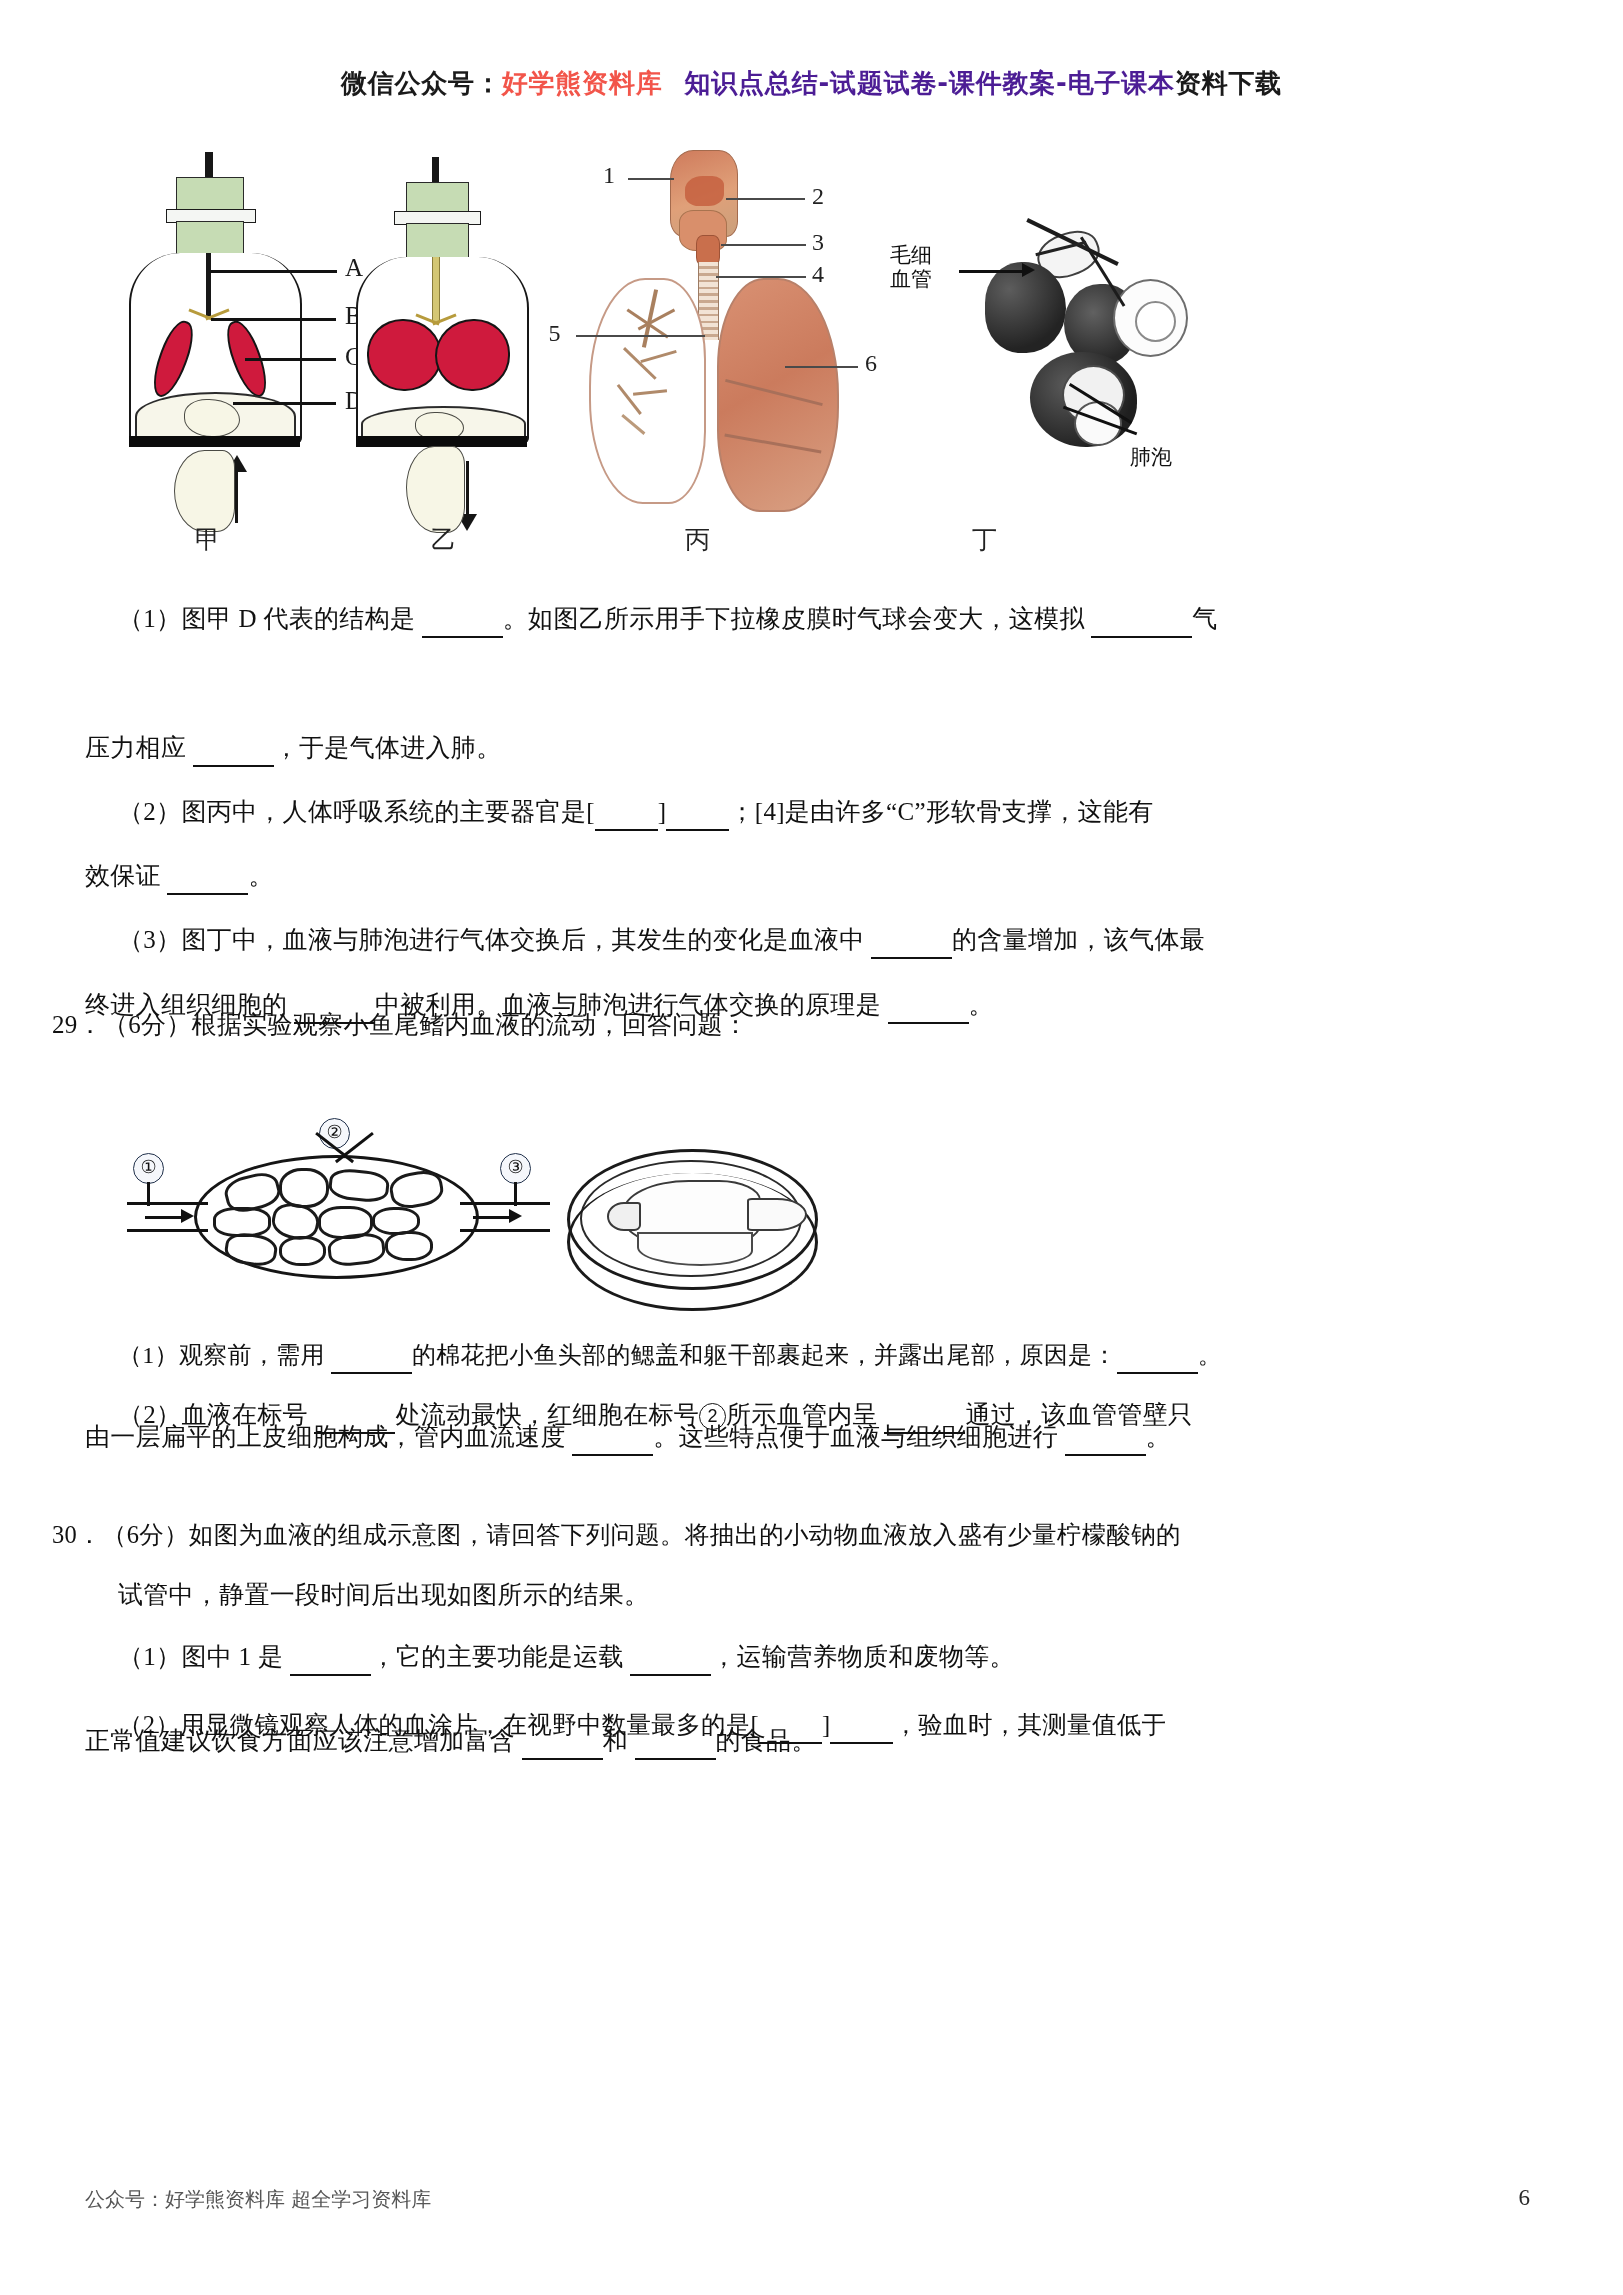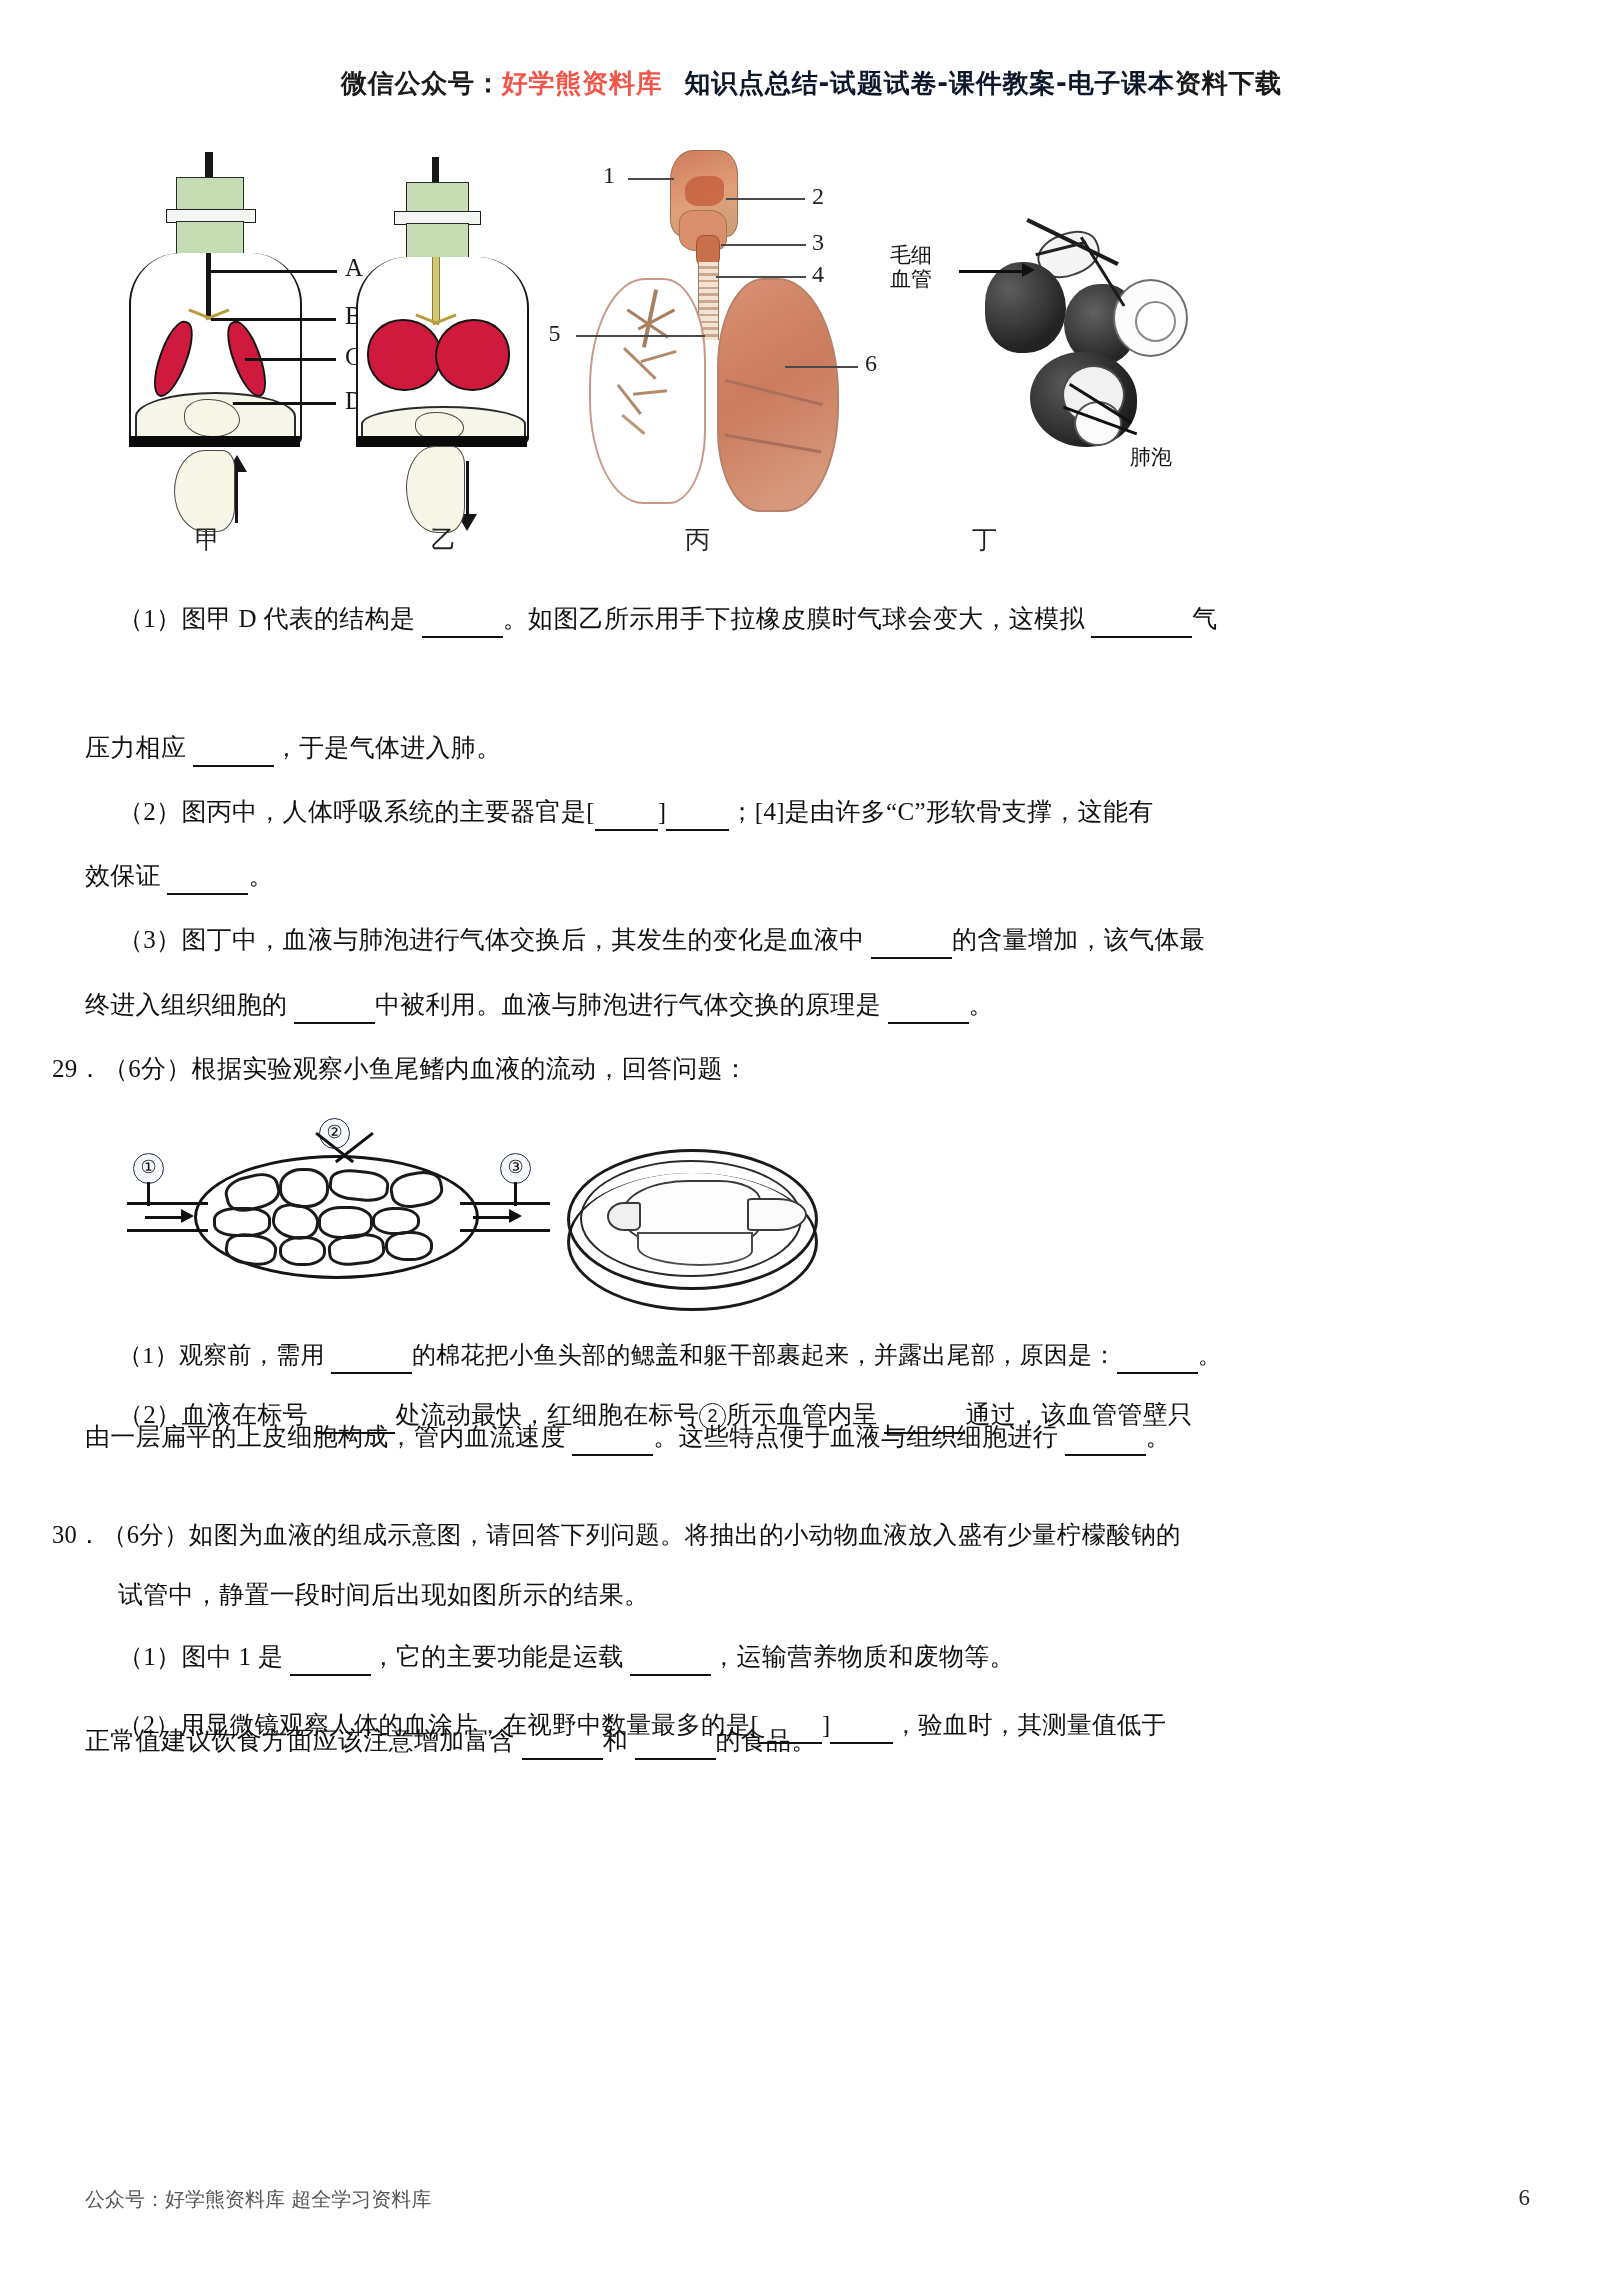--- a/index.html
+++ b/index.html
@@ -45,21 +45,21 @@
     text-align: center;
     white-space: nowrap;
     font-family: "DejaVu Sans", "Liberation Sans", sans-serif;
     font-weight: bold;
     font-size: 26px;
     letter-spacing: 0.8px;
     z-index: 3;
   }
   .banner .blk { color: #1a1a1a; }
   .banner .red { color: #f2554a; }
-  .banner .red2 { color: #0f172a; }
+  .banner .red2 { color: #4c1d95; }
   .banner .gap { display:inline-block; width: 22px; }
 
   
   .figstrip {
     position: absolute;
     left: 110px; top: 152px;
     width: 1124px; height: 414px;
     z-index: 2;
   }
   .fig { position: absolute; }
@@ -353,21 +353,21 @@
 
   <div class="txt" style="left:118px; top:602px;">（1）图甲 D 代表的结构是 <span class="blank b-md">&nbsp;</span>。如图乙所示用手下拉橡皮膜时气球会变大，这模拟 <span class="blank b-lg">&nbsp;</span>气</div>
   <div class="txt" style="left:85px; top:731px;">压力相应 <span class="blank b-md">&nbsp;</span>，于是气体进入肺。</div>
 
   <div class="txt" style="left:118px; top:795px;">（2）图丙中，人体呼吸系统的主要器官是[<span class="blank b-sm">&nbsp;</span>]<span class="blank b-sm">&nbsp;</span>；[4]是由许多“C”形软骨支撑，这能有</div>
   <div class="txt" style="left:85px; top:859px;">效保证 <span class="blank b-md">&nbsp;</span>。</div>
 
   <div class="txt" style="left:118px; top:923px;">（3）图丁中，血液与肺泡进行气体交换后，其发生的变化是血液中 <span class="blank b-md">&nbsp;</span>的含量增加，该气体最</div>
   <div class="txt" style="left:85px; top:988px;">终进入组织细胞的 <span class="blank b-md">&nbsp;</span>中被利用。血液与肺泡进行气体交换的原理是 <span class="blank b-md">&nbsp;</span>。</div>
 
-  <div class="txt" style="left:52px; top:1052px;">29．（6分）根据实验观察小鱼尾鳍内血液的流动，回答问题：</div>
+  <div class="txt" style="left:52px; top:1008px;">29．（6分）根据实验观察小鱼尾鳍内血液的流动，回答问题：</div>
 
   <div class="tailwrap" style="left:118px; top:1116px; width:440px; height:203px;">
 
     <div style="position:absolute;left:76px;top:39px;width:279px;height:118px;
                 border:3.4px solid #151515;border-radius:50% 50% 50% 50%/50% 50% 50% 50%;
                 background:#fff;"></div>
 
     <div style="position:absolute;left:107px;top:59px;width:49px;height:29px;border:3.4px solid #1a1a1a;border-radius:40%;transform:rotate(-14deg);"></div>
     <div style="position:absolute;left:161px;top:52px;width:44px;height:34px;border:3.4px solid #1a1a1a;border-radius:45%;"></div>
     <div style="position:absolute;left:211px;top:54px;width:54px;height:25px;border:3.4px solid #1a1a1a;border-radius:40%;transform:rotate(6deg);"></div>

